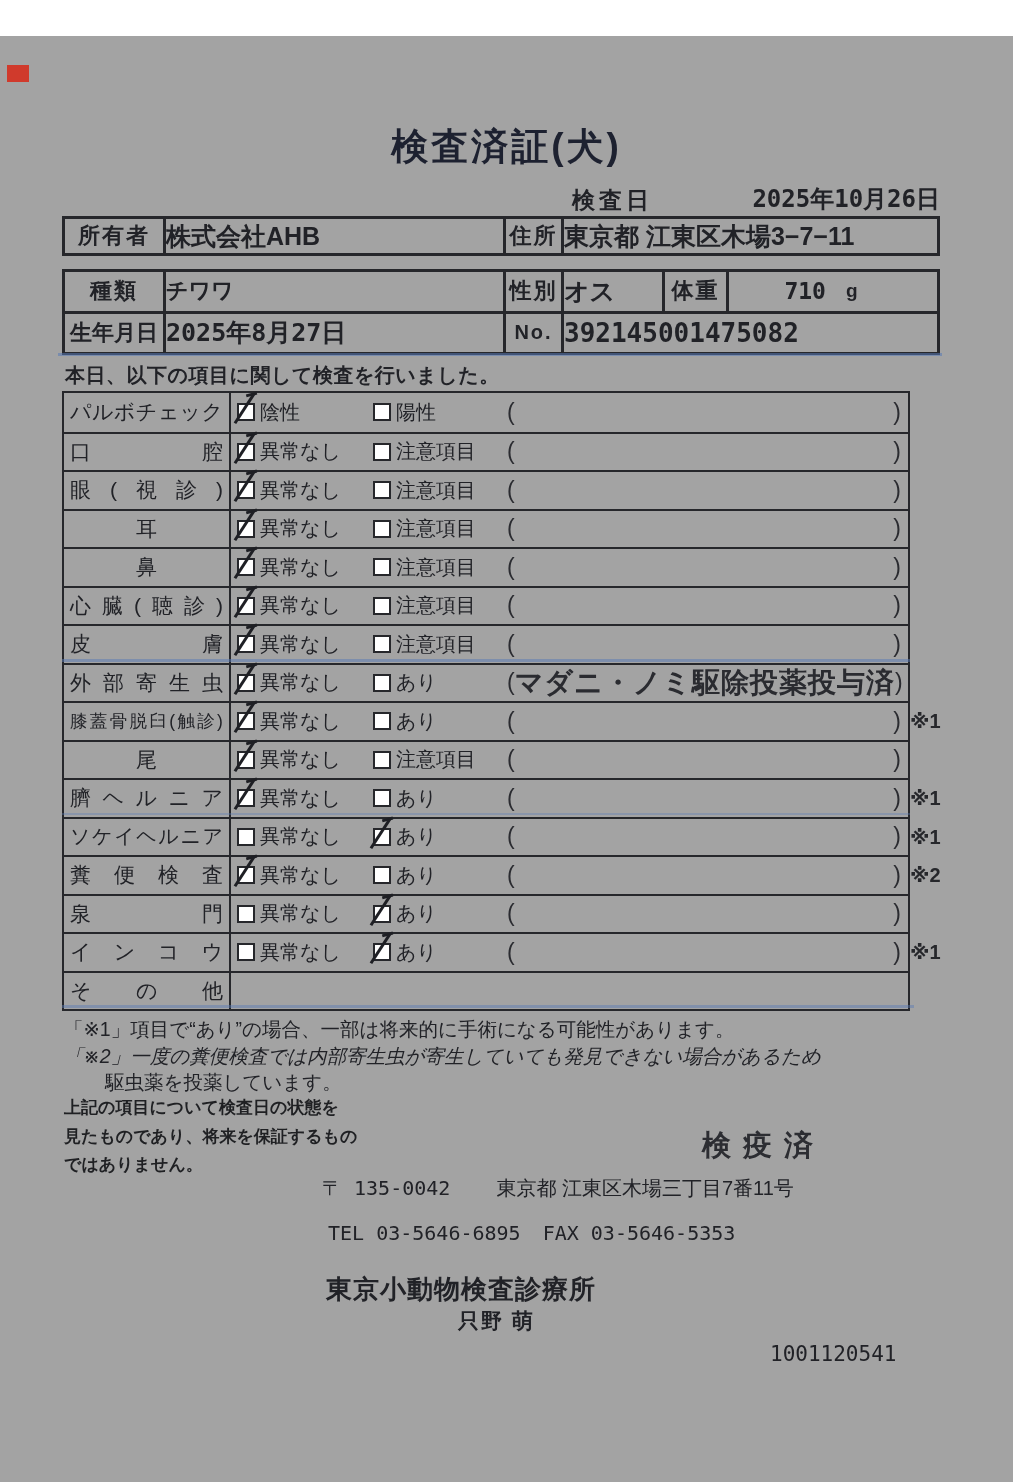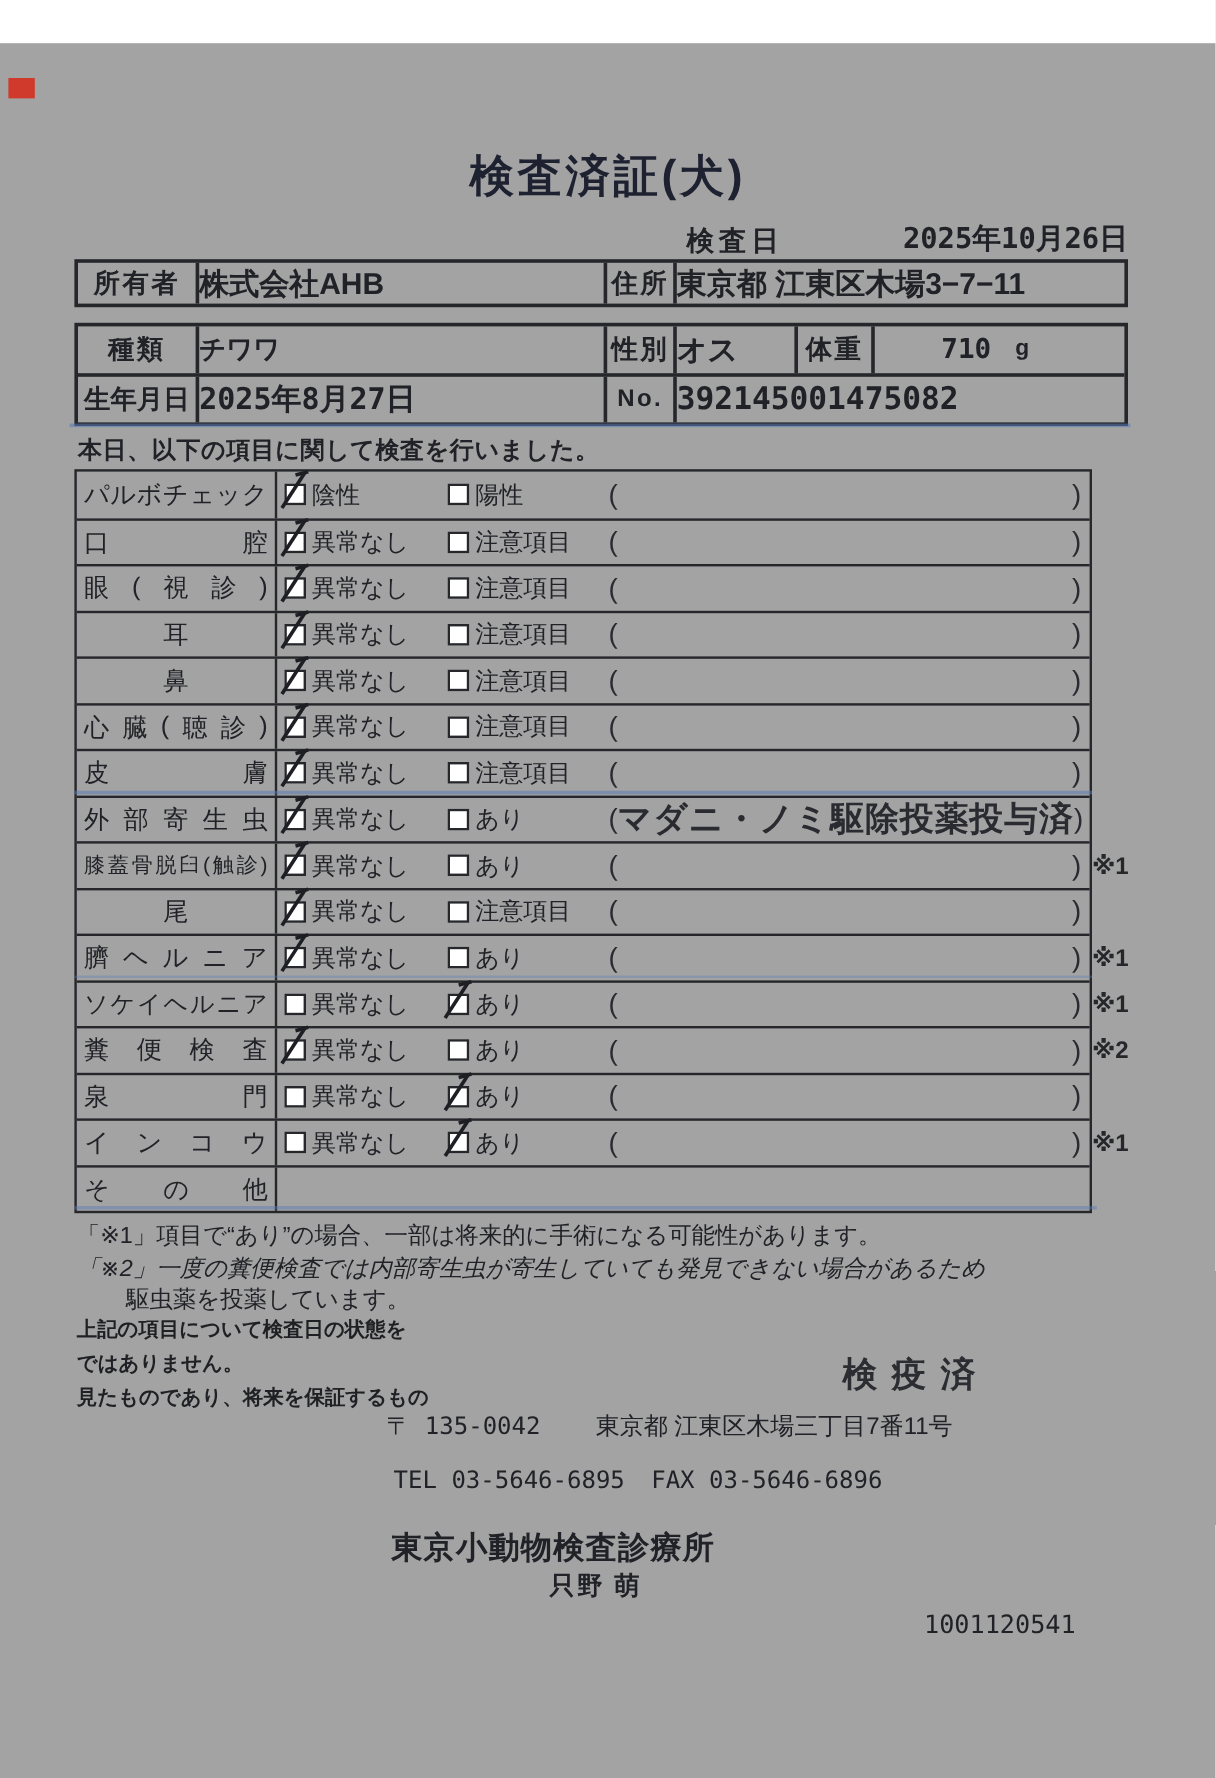--- a/index.html
+++ b/index.html
@@ -554,31 +554,31 @@
   <div class="scanline sl2"></div>
   <div class="scanline sl3"></div>
   <div class="scanline sl4"></div>
 
   <div class="note1">「※1」項目で“あり”の場合、一部は将来的に手術になる可能性があります。</div>
   <div class="note2a">「※2」一度の糞便検査では内部寄生虫が寄生していても発見できない場合があるため</div>
   <div class="note2b">駆虫薬を投薬しています。</div>
 
   <div class="disclaimer">
     <div>上記の項目について検査日の状態を</div>
+    <div>見たものであり、将来を保証するもの</div>
     <div>ではありません。</div>
-    <div>見たものであり、将来を保証するもの</div>
   </div>
 
   <div class="stamp">検疫済</div>
 
   <div class="postal-line">
     <span class="num">〒 135-0042</span><span class="gap"></span><span>東京都 江東区木場三丁目7番11号</span>
   </div>
 
   <div class="tel-line num">
-    <span>TEL 03-5646-6895</span><span class="gap"></span><span>FAX 03-5646-6896</span>
+    <span>TEL 03-5646-6895</span><span class="gap"></span><span>FAX 03-5646-5353</span>
   </div>
 
   <div class="clinic">東京小動物検査診療所</div>
   <div class="staff">只野 萌</div>
   <div class="serial num">1001120541</div>
 
 </div>
 
 </body></html>

